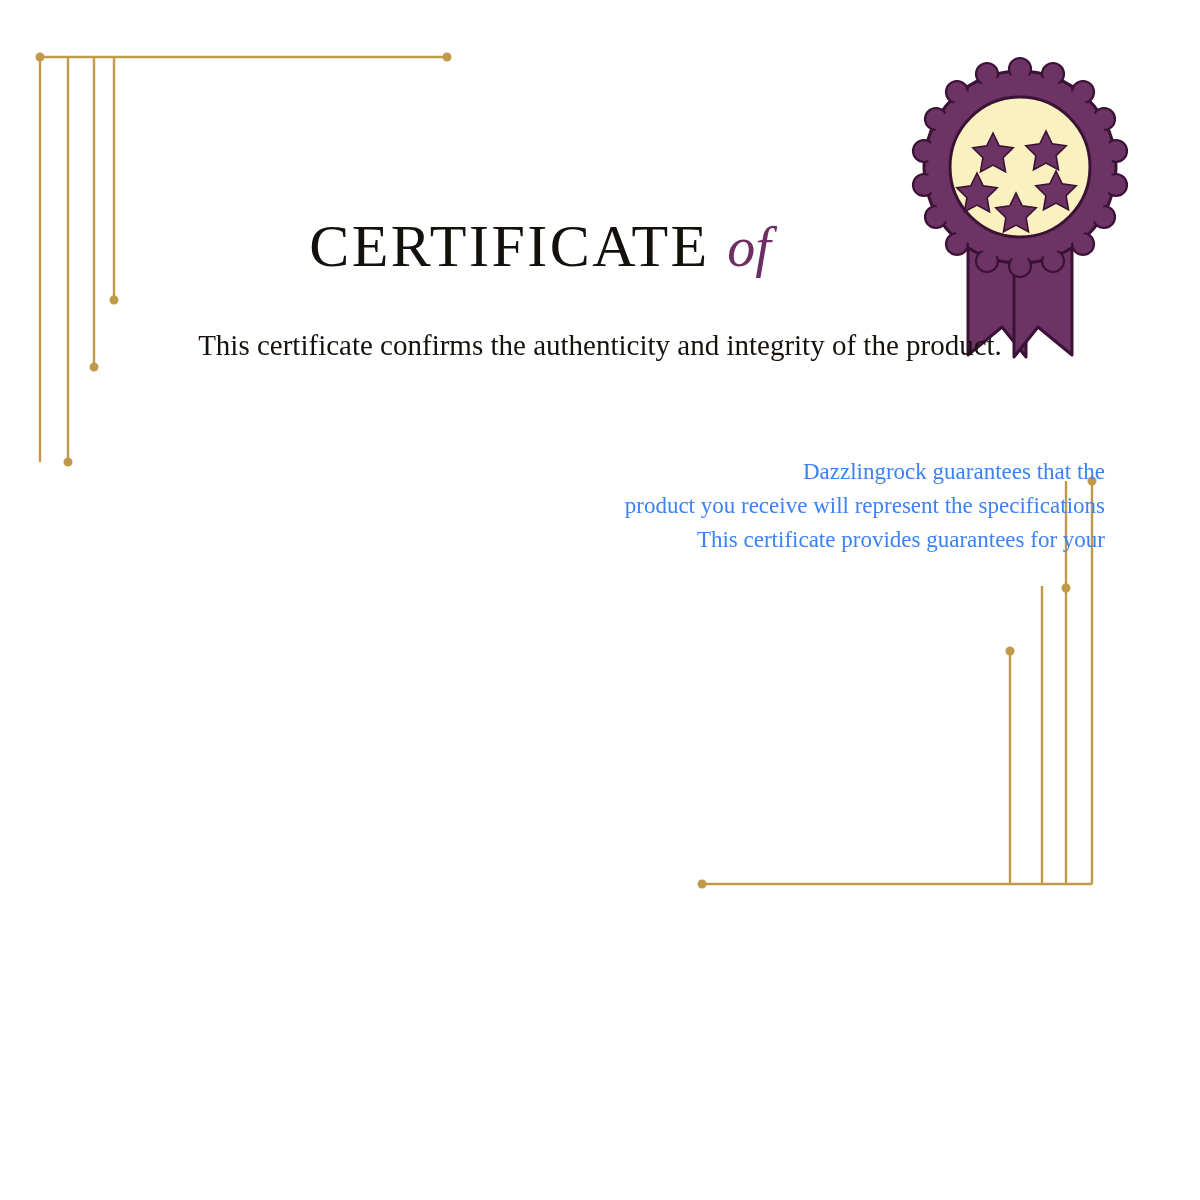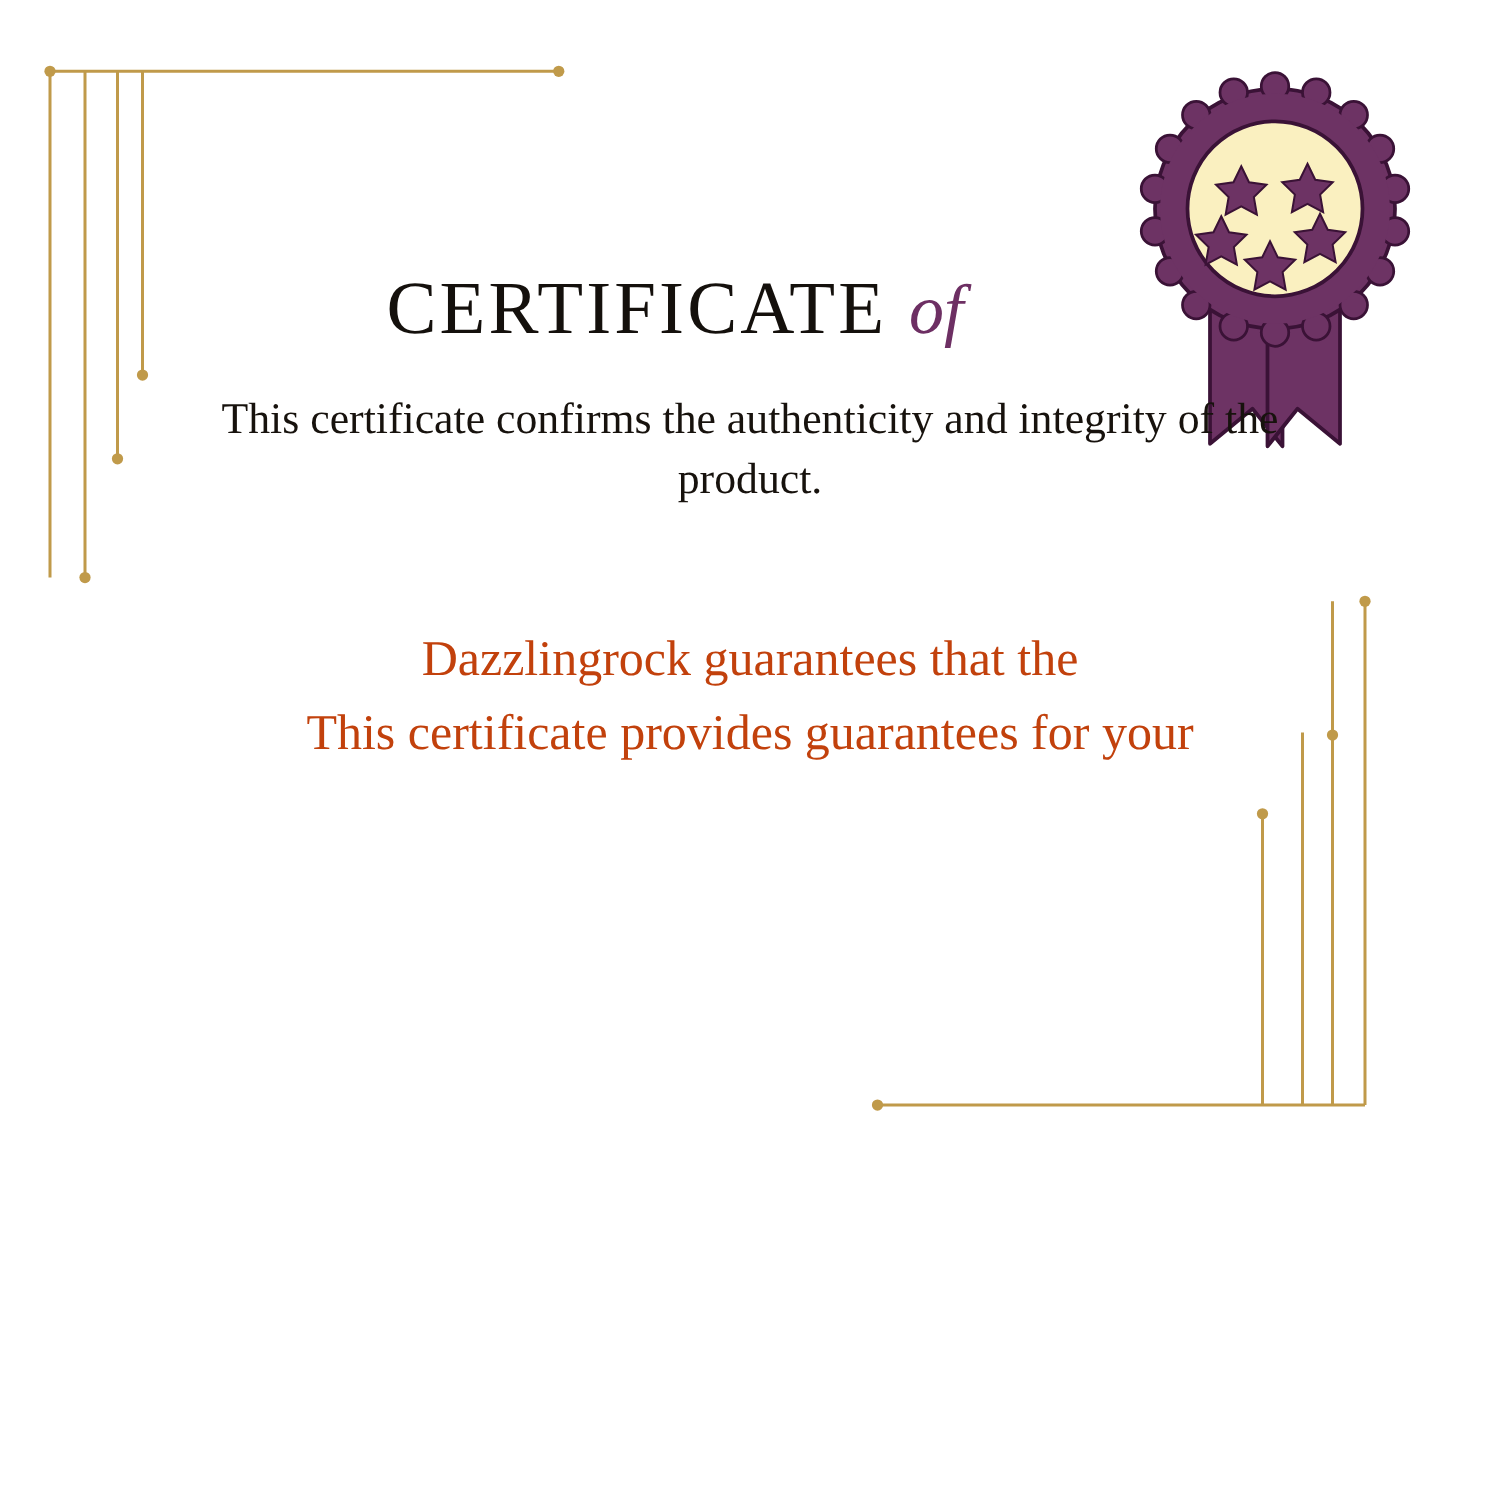--- a/index.html
+++ b/index.html
@@ -75,33 +75,34 @@
     color: #6d2f63;
     font-size: 56px;
     letter-spacing: 0px;
   }
   .title-line2 {
     display: block;
     padding-left: 48px;
   }
 
   .subtitle {
-    font-size: 35px;
+    font-size: 29px;
     line-height: 1.38;
-    margin: 28px auto 0;
+    margin: 42px auto 0;
     max-width: 880px;
     color: #17120d;
   }
 
   .body-copy {
-    font-size: 40px;
+    font-size: 23px;
     line-height: 1.47;
     margin: 90px auto 0;
     max-width: 1010px;
-    color: #c2410c;
+    color: #3b82f6;
+    text-align: right;
   }
   .body-copy .ln {
     display: block;
   }
 </style>
 </head>
 <body>
 
 <div class="certificate">
 
@@ -185,17 +186,18 @@
       <span class="of">of</span>
     </h1>
 
     <p class="subtitle">
       <span class="ln">This certificate confirms the authenticity and</span>
       <span class="ln">integrity of the product.</span>
     </p>
 
     <p class="body-copy">
       <span class="ln">Dazzlingrock guarantees that the</span>
+      <span class="ln">product you receive will represent the specifications</span>
       <span class="ln">This certificate provides guarantees for your</span>
     </p>
 
   </div>
 </div>
 
 </body></html>

